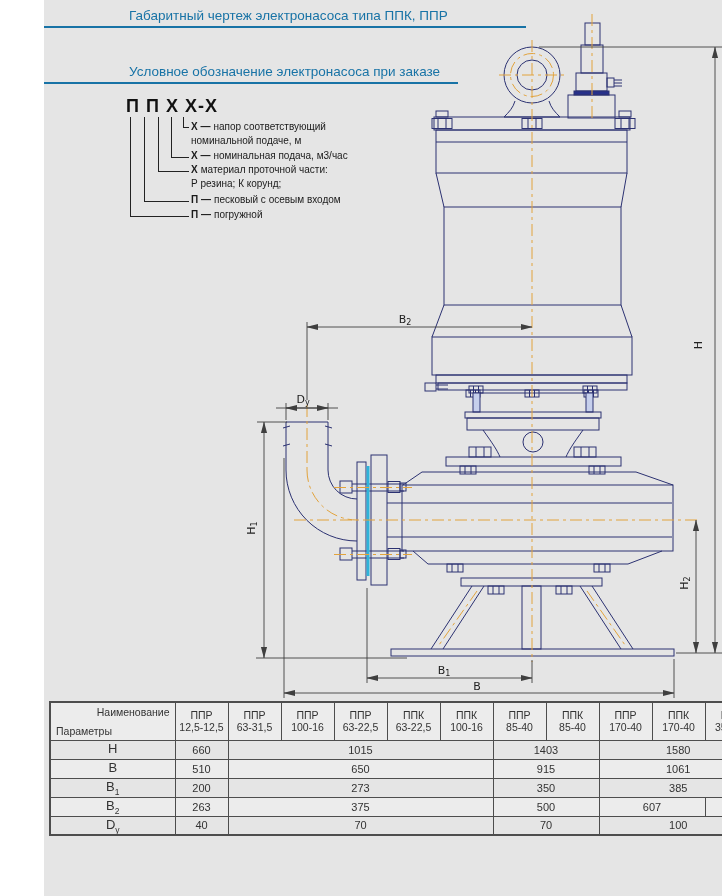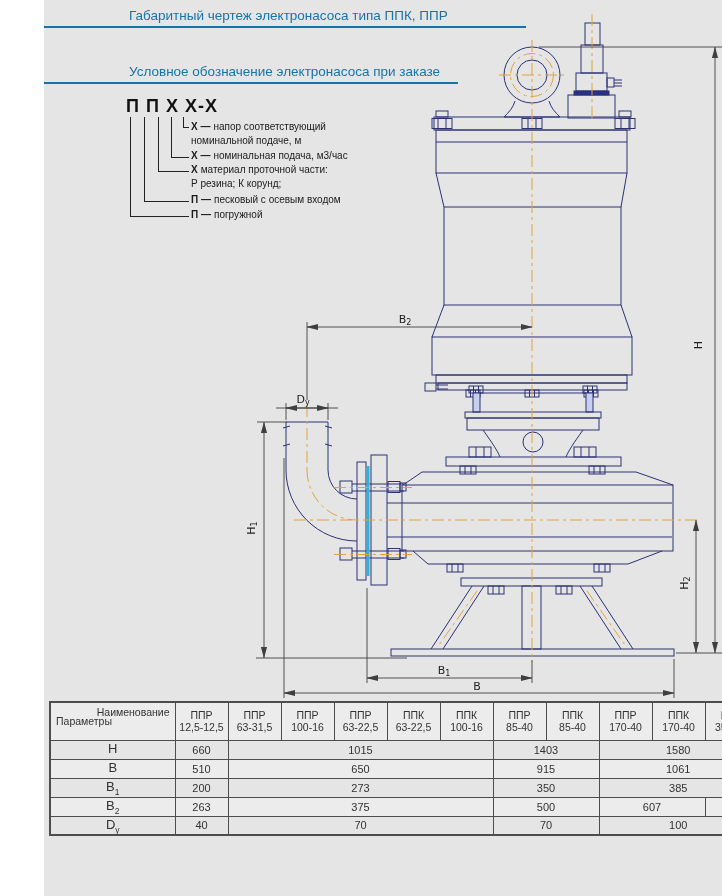--- a/index.html
+++ b/index.html
@@ -30,21 +30,21 @@
   tr.sh td,tr.sh th{background:#ececec;text-align:center;}
   th.colh{background:#ececec;font-weight:normal;font-size:10.5px;line-height:12px;vertical-align:middle;}
   td.val{font-size:11px;}
   td.param{text-align:left;padding-left:28px;font-size:13px;}
   td.param sub{font-size:8.5px;}
   td.corner{position:relative;width:125px;background:
      linear-gradient(to bottom right,#fff calc(50% - 0.6px),#4d4d4d calc(50% - 0.6px),
                      #4d4d4d calc(50% + 0.6px),#fff calc(50% + 0.6px));
      font-size:10.5px;}
   td.corner .c-top{position:absolute;top:3px;right:5px;}
-  td.corner .c-bot{position:absolute;bottom:13px;left:5px;}
+  td.corner .c-bot{position:absolute;bottom:3px;left:5px;}
 </style>
 </head>
 <body>
 
 <div class="page">
 
   <div class="hdg hdg1">Габаритный чертеж электронасоса типа ППК, ППР</div>
   <div class="hdg hdg2">Условное обозначение электронасоса при заказе</div>
 
   <div class="code">П П Х Х-Х</div>

